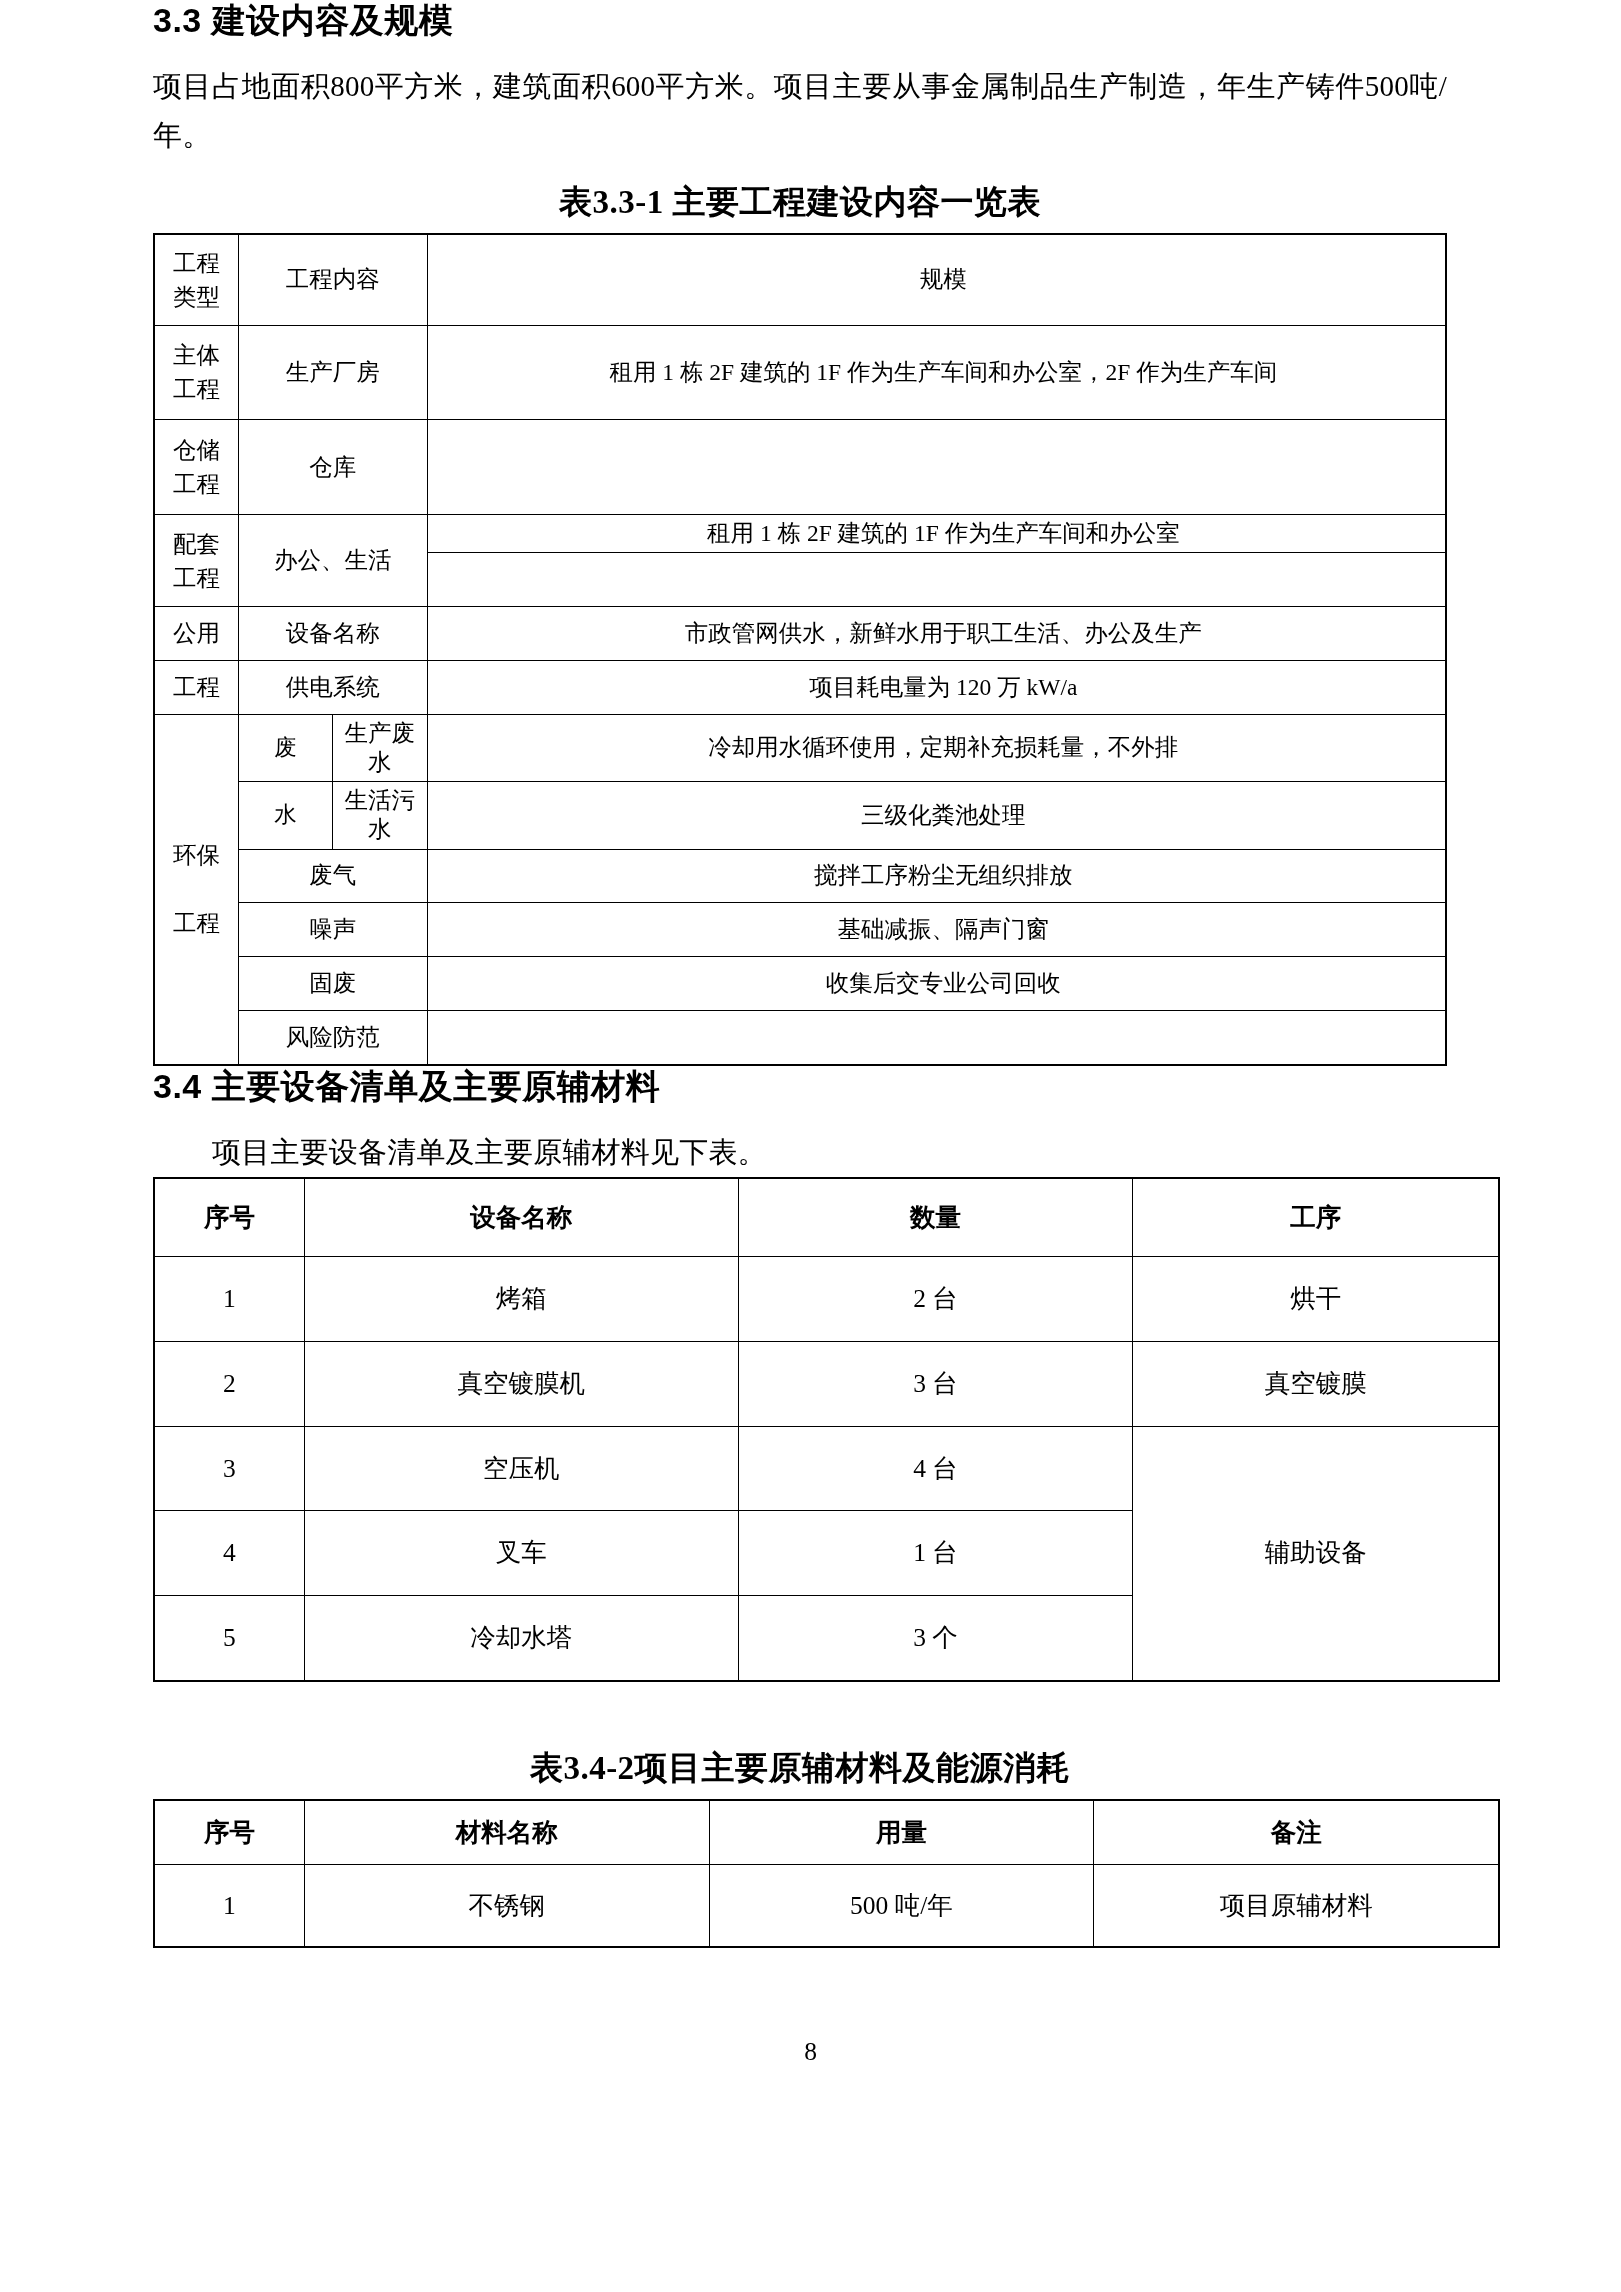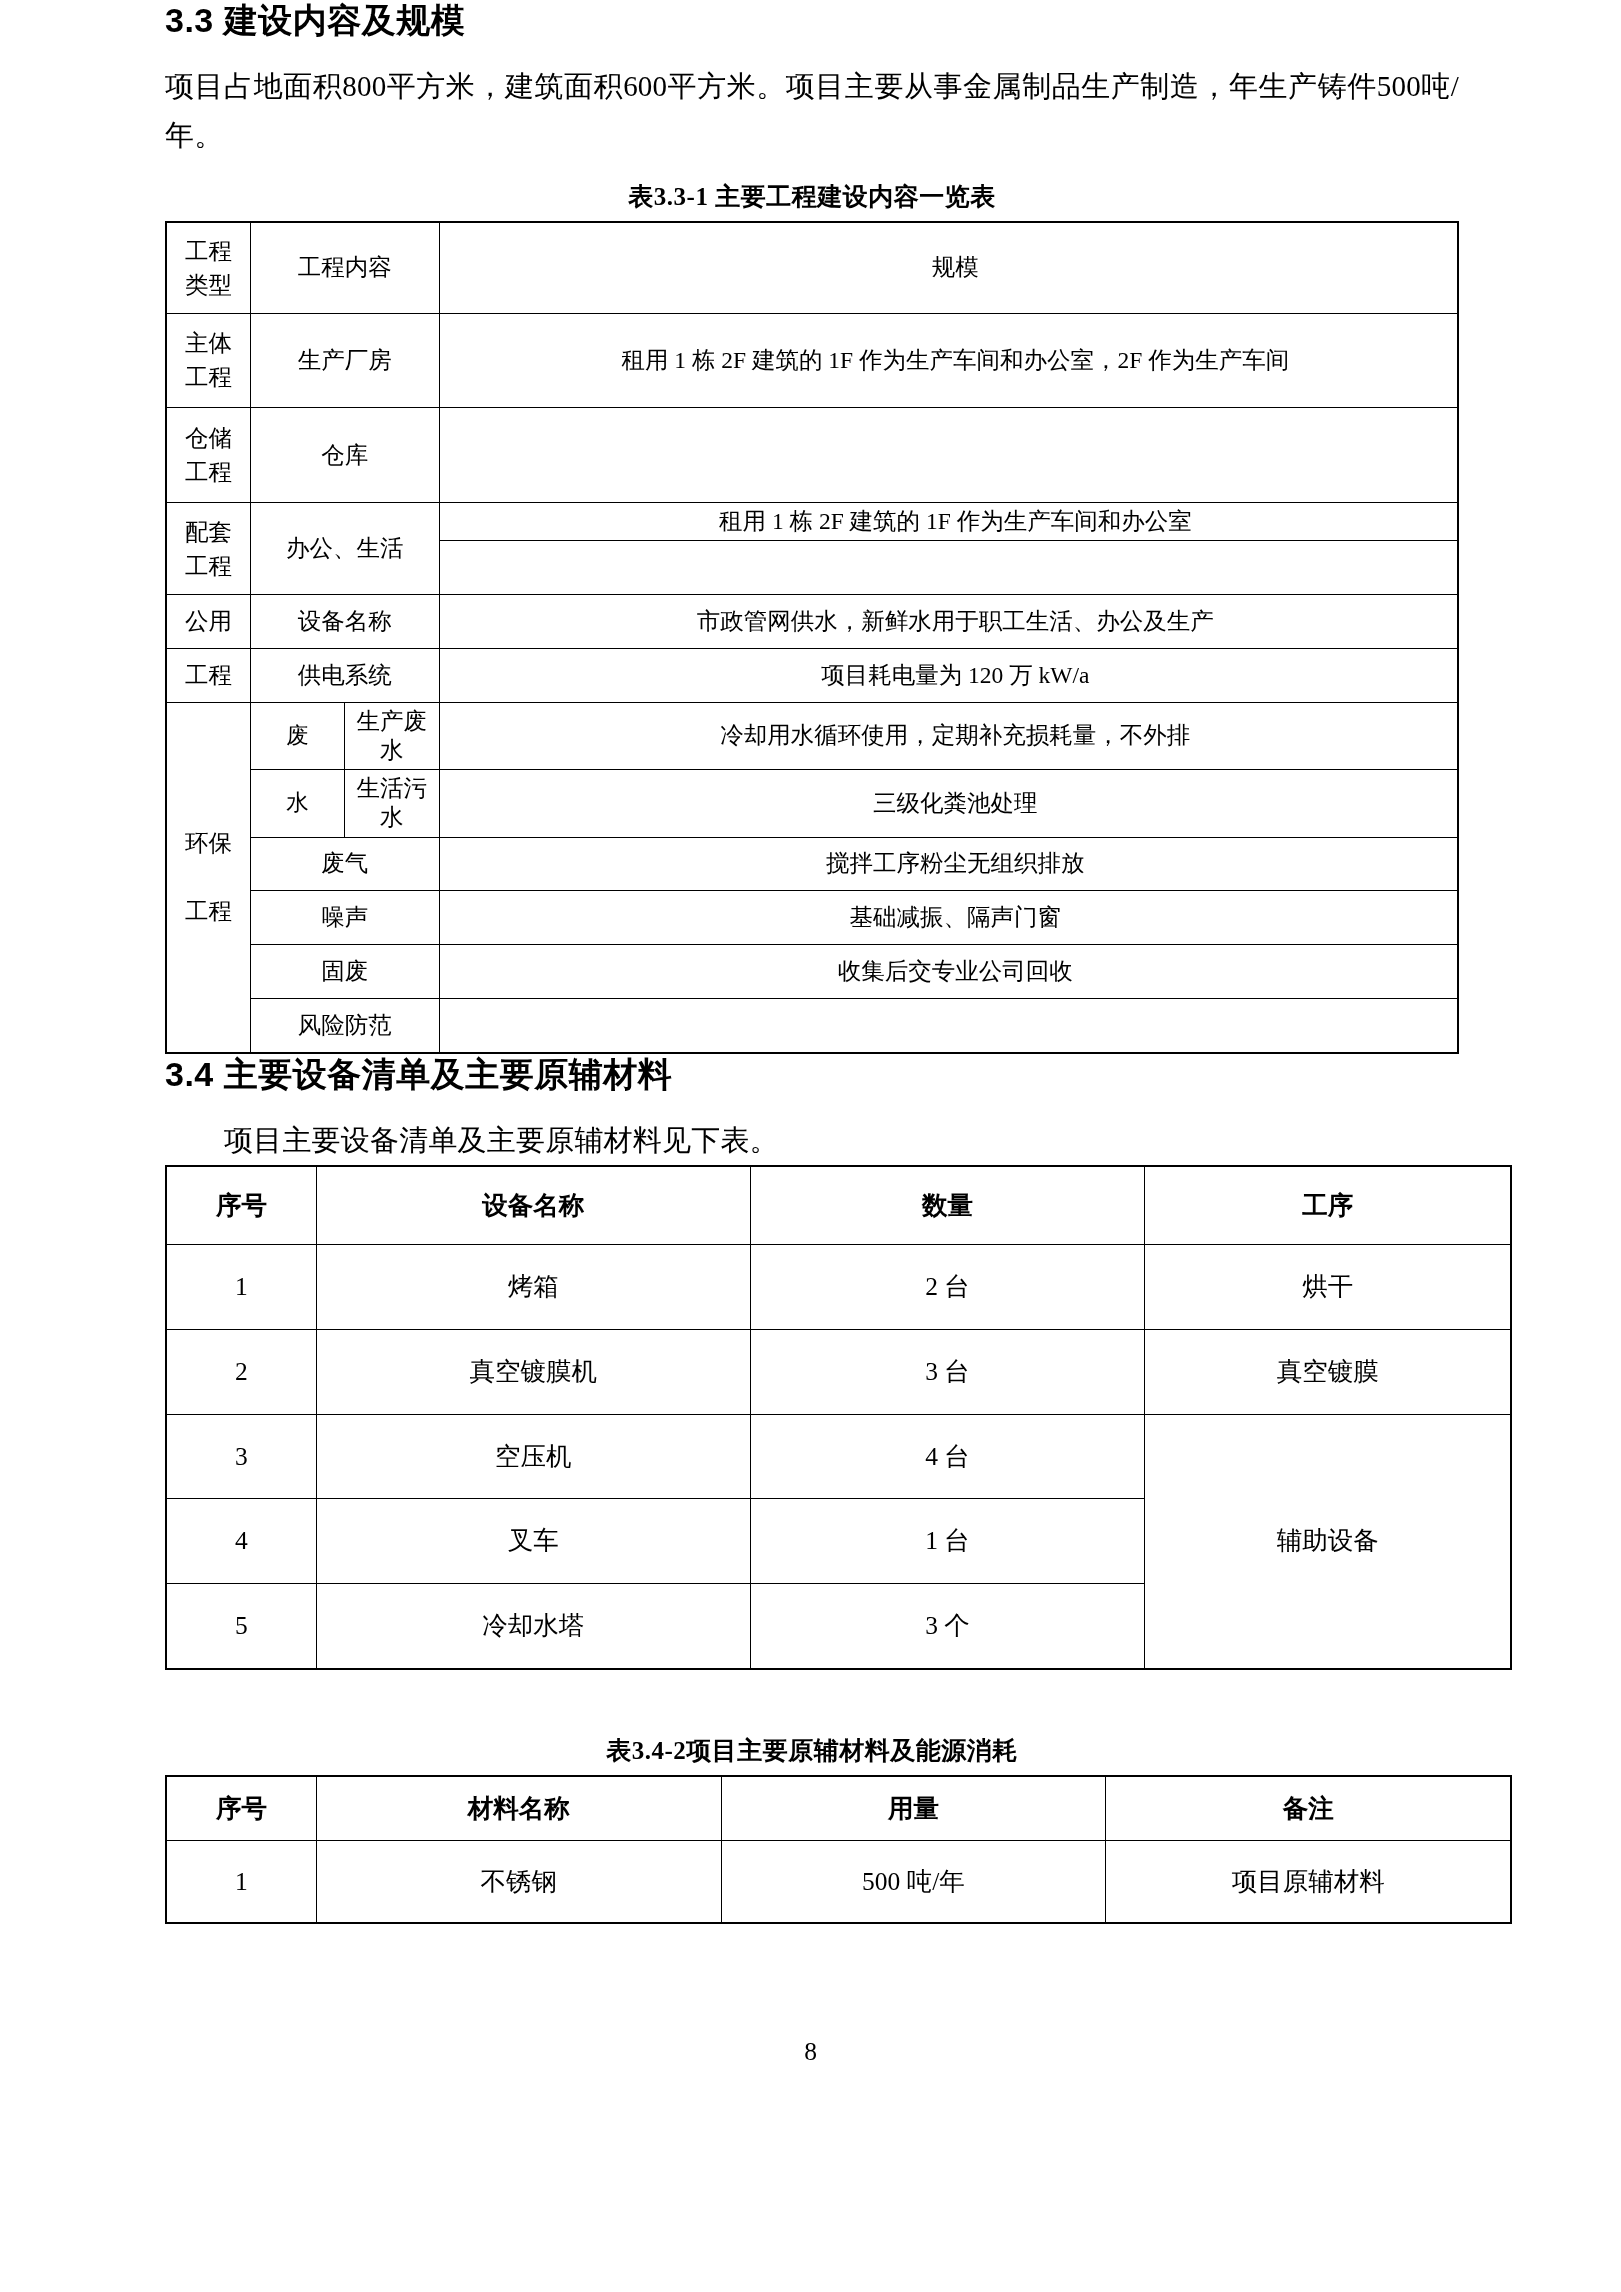--- a/index.html
+++ b/index.html
@@ -15,21 +15,21 @@
     position: relative;
     width: 1621px;
     height: 2293px;
     background: #ffffff;
     box-sizing: border-box;
     padding: 0;
     overflow: hidden;
   }
   .content {
     position: absolute;
-    left: 165px;
+    left: 153px;
     top: 0;
     width: 1294px;
   }
 
   
   h2.section-heading {
     font-family: "Liberation Sans", "DejaVu Sans", sans-serif;
     font-weight: bold;
     font-size: 34px;
     line-height: 1.2;
@@ -46,21 +46,21 @@
     margin: 21.6px 0 0 0;
     text-align: justify;
     letter-spacing: 0.2px;
   }
   p.indent2 { text-indent: 59px; }
 
   
   .table-caption {
     text-align: center;
     font-weight: bold;
-    font-size: 25px;
+    font-size: 33px;
     margin: 19.6px 0 7.8px 0;
     letter-spacing: 0.5px;
   }
   .cap-tight { margin-top: 13.7px; }
 
   
   table {
     border-collapse: collapse;
     width: 1294px;
     table-layout: fixed;

